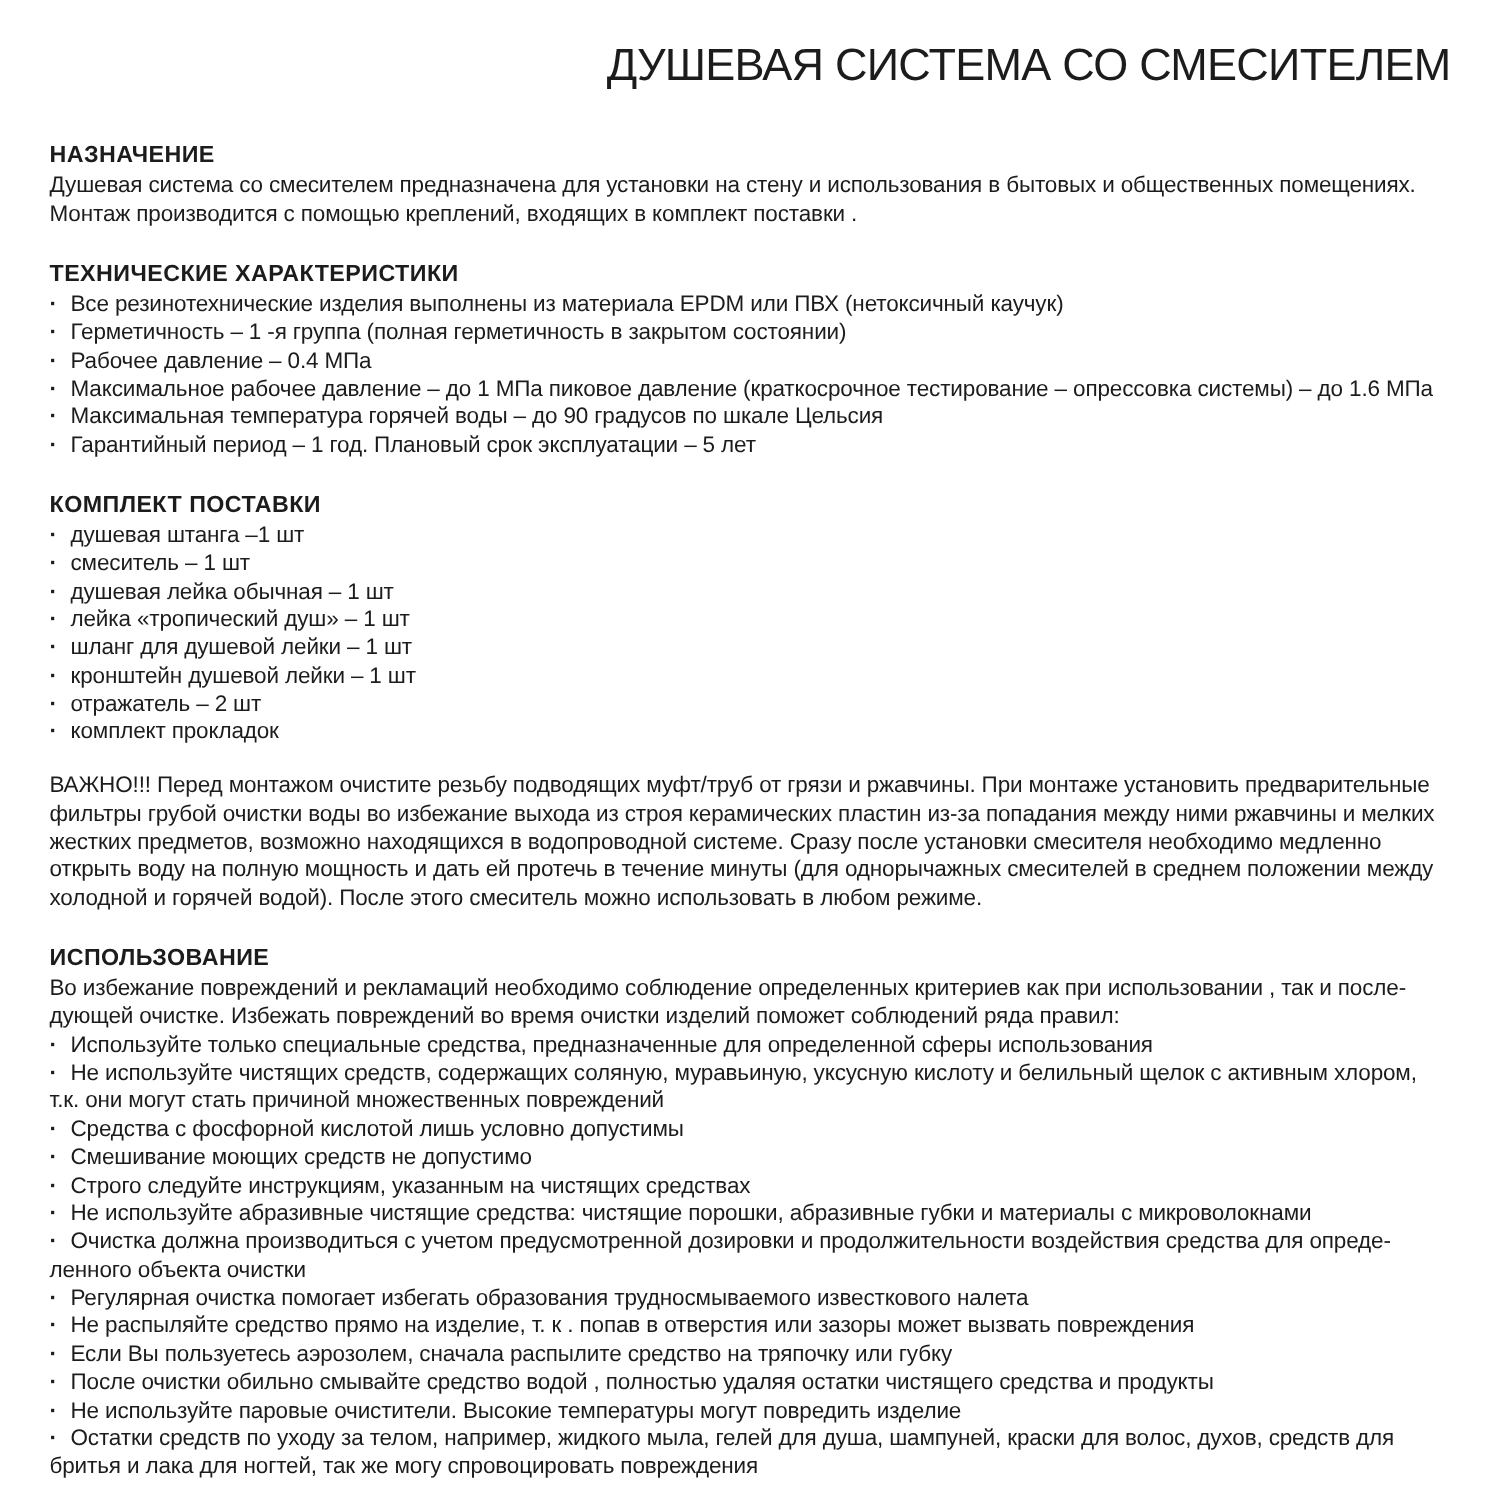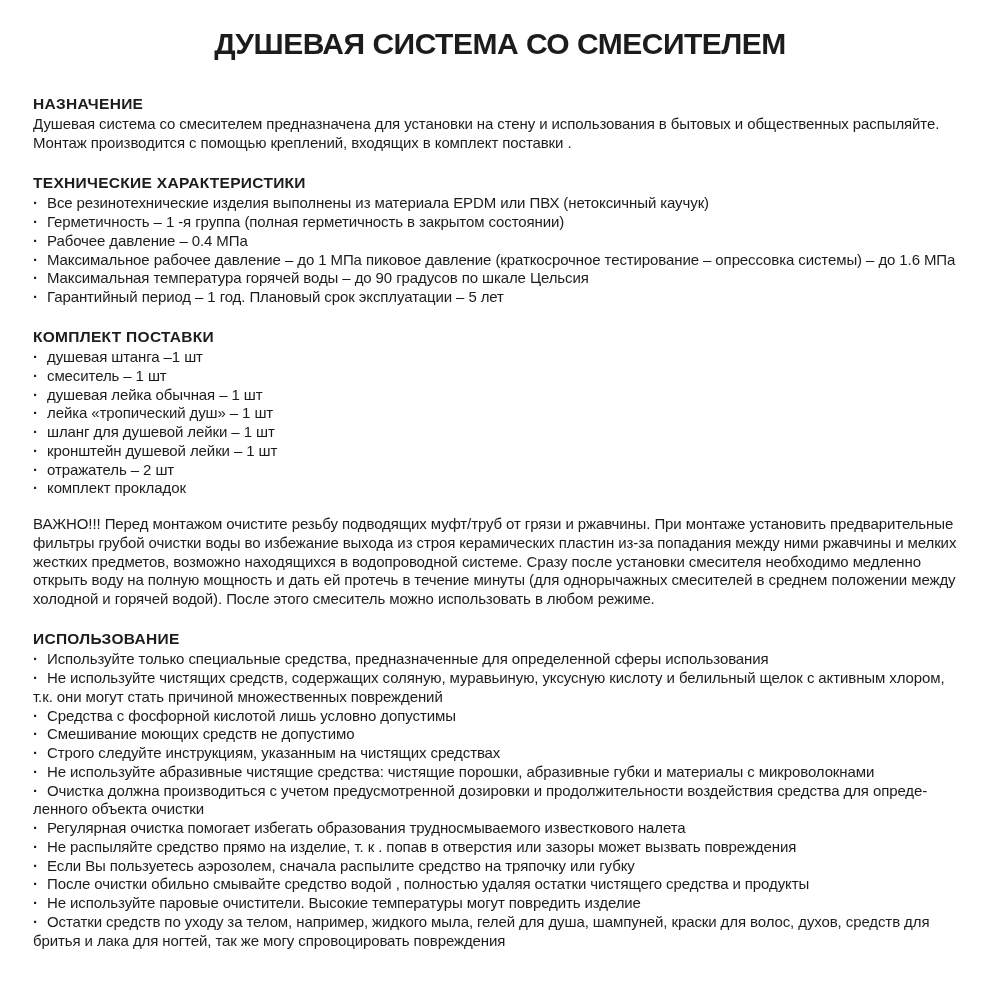--- a/index.html
+++ b/index.html
@@ -10,23 +10,23 @@
     margin: 0 auto;
     padding: 26px 33px 24px 33px;
     color: #1c1c1c;
     font-family: "Liberation Sans", "DejaVu Sans", sans-serif;
     font-size: 15px;
     letter-spacing: -0.1px;
     line-height: 1.25;
   }
   .page-title {
     font-size: 30px;
-    font-weight: 700;
+    font-weight: 400;
     letter-spacing: -0.5px;
-    text-align: center;
+    text-align: right;
     margin: 0 0 32px 0;
     line-height: 1.2;
   }
   h2.section-heading {
     font-size: 15.5px;
     font-weight: 700;
     letter-spacing: 0.3px;
     margin: 20px 0 2px 0;
   }
   section.first h2.section-heading { margin-top: 0; }
@@ -42,21 +42,21 @@
 </style>
 </head>
 <body>
 
 <div class="page">
 
   <h1 class="page-title">ДУШЕВАЯ СИСТЕМА СО СМЕСИТЕЛЕМ</h1>
 
   <section class="first">
     <h2 class="section-heading">НАЗНАЧЕНИЕ</h2>
-    <p class="body-text">Душевая система со смесителем предназначена для установки на стену и использования в бытовых и общественных распыляйте. Монтаж производится с помощью креплений, входящих в комплект поставки .</p>
+    <p class="body-text">Душевая система со смесителем предназначена для установки на стену и использования в бытовых и общественных помещениях. Монтаж производится с помощью креплений, входящих в комплект поставки .</p>
   </section>
 
   <section>
     <h2 class="section-heading">ТЕХНИЧЕСКИЕ ХАРАКТЕРИСТИКИ</h2>
     <div class="list">
 
     <div class="bullet">Все резинотехнические изделия выполнены из материала EPDM или ПВХ (нетоксичный каучук)</div>
         <div class="bullet">Герметичность – 1 -я группа (полная герметичность в закрытом состоянии)</div>
         <div class="bullet">Рабочее давление – 0.4 МПа</div>
         <div class="bullet">Максимальное рабочее давление – до 1 МПа пиковое давление (краткосрочное тестирование – опрессовка системы) – до 1.6 МПа</div>
@@ -79,20 +79,21 @@
         <div class="bullet">комплект прокладок</div>
       </div>
   </section>
 
   <section>
     <p class="body-text standalone">ВАЖНО!!! Перед монтажом очистите резьбу подводящих муфт/труб от грязи и ржавчины. При монтаже установить предварительные фильтры грубой очистки воды во избежание выхода из строя керамических пластин из-за попадания между ними ржавчины и мелких жестких предметов, возможно находящихся в водопроводной системе. Сразу после установки смесителя необходимо медленно открыть воду на полную мощность и дать ей протечь в течение минуты (для однорычажных смесителей в среднем положении между холодной и горячей водой). После этого смеситель можно использовать в любом режиме.</p>
   </section>
 
   <section>
     <h2 class="section-heading">ИСПОЛЬЗОВАНИЕ</h2>
+    <p class="body-text">Во избежание повреждений и рекламаций необходимо соблюдение определенных критериев как при использовании , так и после-дующей очистке. Избежать повреждений во время очистки изделий поможет соблюдений ряда правил:</p>
     <div class="list">
 
     <div class="bullet">Используйте только специальные средства, предназначенные для определенной сферы использования</div>
         <div class="bullet">Не используйте чистящих средств, содержащих соляную, муравьиную, уксусную кислоту и белильный щелок с активным хлором, т.к. они могут стать причиной множественных повреждений</div>
         <div class="bullet">Средства с фосфорной кислотой лишь условно допустимы</div>
         <div class="bullet">Смешивание моющих средств не допустимо</div>
         <div class="bullet">Строго следуйте инструкциям, указанным на чистящих средствах</div>
         <div class="bullet">Не используйте абразивные чистящие средства: чистящие порошки, абразивные губки и материалы с микроволокнами</div>
         <div class="bullet">Очистка должна производиться с учетом предусмотренной дозировки и продолжительности воздействия средства для опреде-ленного объекта очистки</div>
         <div class="bullet">Регулярная очистка помогает избегать образования трудносмываемого известкового налета</div>

